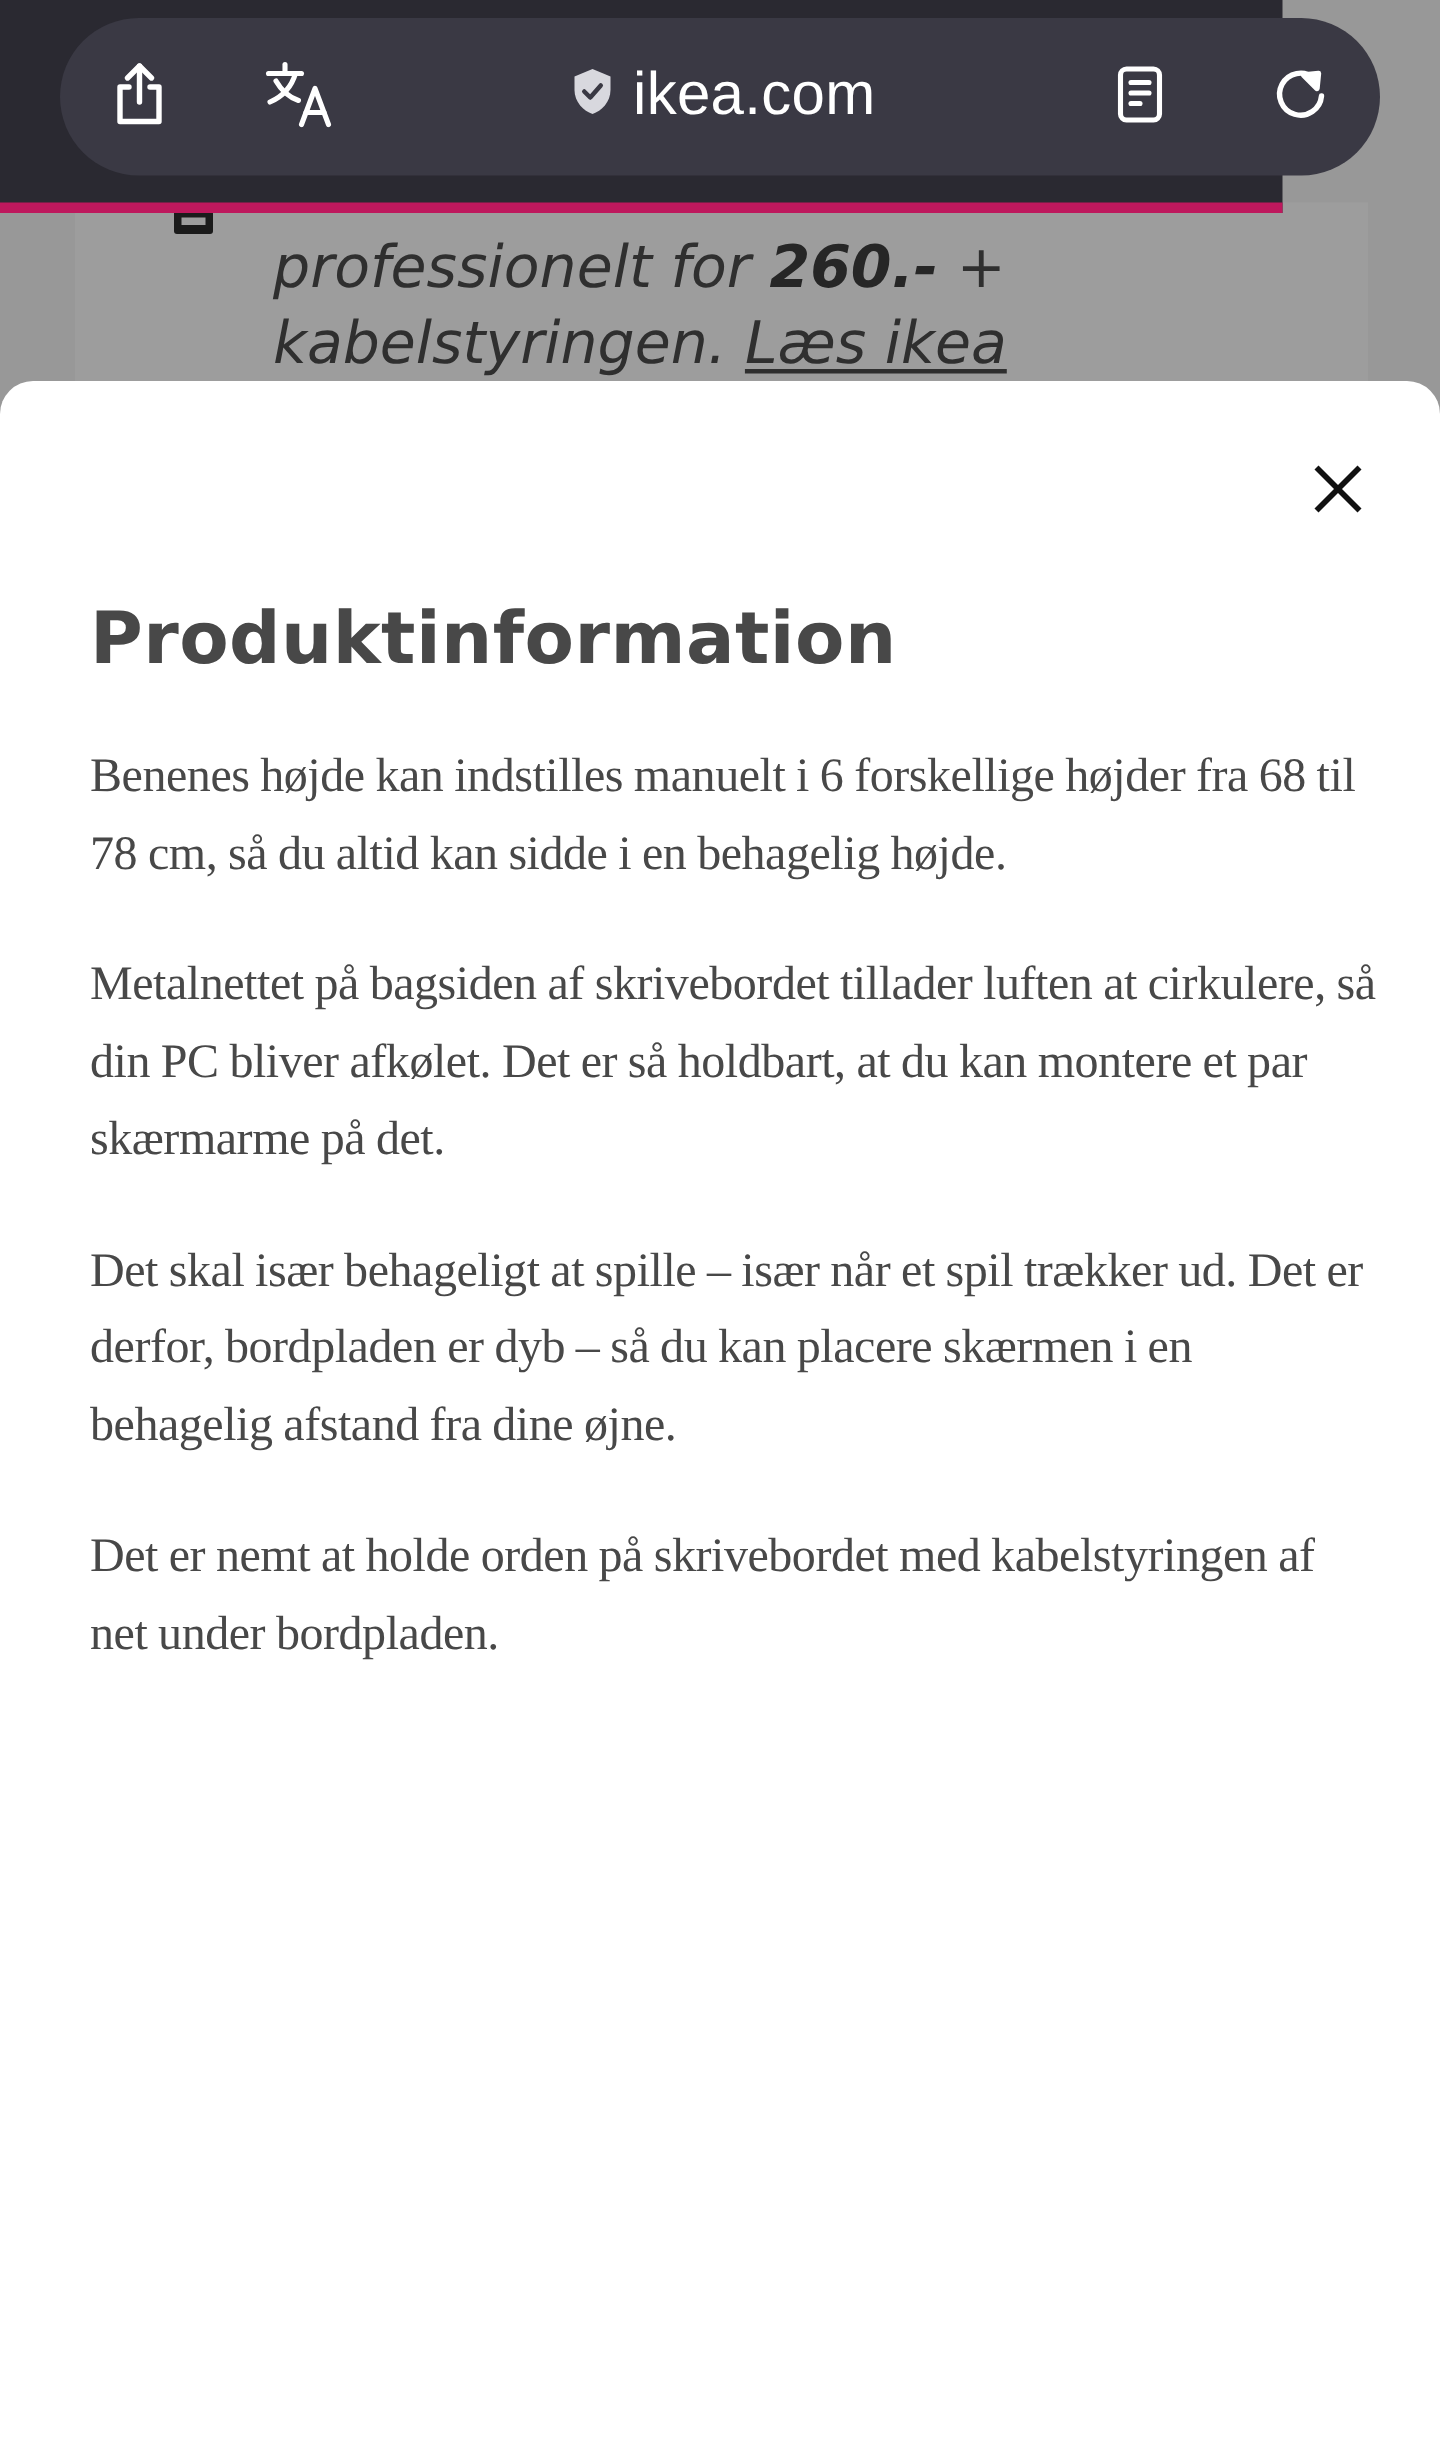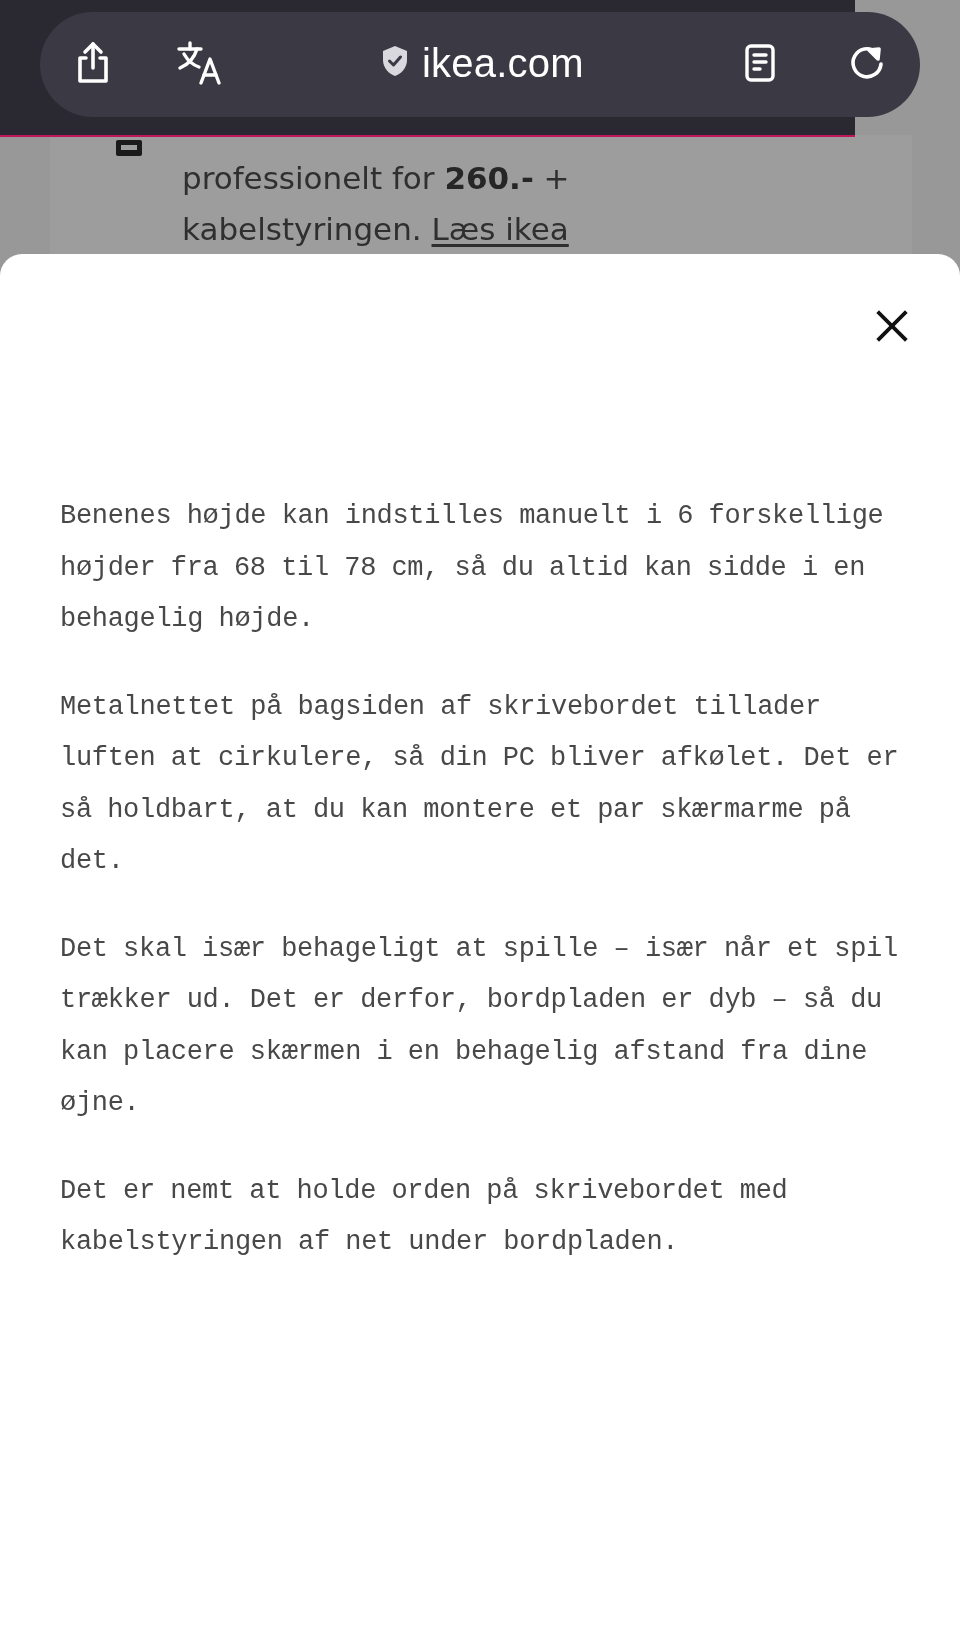--- a/index.html
+++ b/index.html
@@ -18,21 +18,21 @@
       overflow: hidden;
     }
     
     .browser-bar {
       position: absolute;
       left: 0; top: 0;
       width: 855px;
       height: 135px;
       background: #2a2931;
       z-index: 5;
-      border-bottom: 2px solid #be185d;
+      border-bottom: 7px solid #be185d;
     }
     .url-pill {
       position: absolute;
       left: 40px; top: 12px;
       width: 880px; height: 105px;
       border-radius: 53px;
       background: #3a3944;
     }
     .bar-icon {
       position: absolute;
@@ -87,23 +87,24 @@
       position: absolute;
       left: 5px; top: 5px;
       width: 16px; height: 5px;
       background: #9d9d9d;
     }
     .bg-card-text {
       position: absolute;
       left: 132px; top: 18px;
       width: 700px;
       font-family: "DejaVu Sans", sans-serif;
-      font-size: 31px;
+      font-size: 39px;
       line-height: 51px;
       color: #2f2f2f;
+      font-style: italic;
     }
     .bg-card-text b { font-weight: bold; color: #262626; }
     .bg-card-text .link { text-decoration: underline; text-underline-offset: 4px; cursor: pointer; }
 
     
     .sheet {
       position: absolute;
       left: 0; top: 254px;
       width: 960px; height: 1400px;
       background: #ffffff;
@@ -128,22 +129,22 @@
       color: #484848;
       letter-spacing: 0.3px;
     }
     .sheet-body {
       position: absolute;
       left: 60px; top: 237px;
       width: 860px;
     }
     .sheet-body p {
       margin: 0 0 36px 0;
-      font-family: Liberation Mono, monospace;
-      font-size: 27px;
+      font-family: Liberation Serif, serif;
+      font-size: 32px;
       line-height: 51.5px;
       color: #484848;
       letter-spacing: -0.3px;
       word-spacing: -0.5px;
     }
   </style>
 </head>
 <body>
 
 <div class="viewport">
@@ -218,20 +219,21 @@
   <div class="sheet">
     <div class="close-btn" aria-label="Luk">
       <span>
         <svg width="34" height="34" viewBox="0 0 34 34" stroke="#111111" stroke-width="3.8" stroke-linecap="square">
           <path d="M4 4 L30 30"></path>
           <path d="M30 4 L4 30"></path>
         </svg>
       </span>
     </div>
 
+    <h2 class="sheet-title">Produktinformation</h2>
 
     <div class="sheet-body">
       <p>Benenes højde kan indstilles manuelt i 6 forskellige højder fra 68 til 78 cm, så du altid kan sidde i en behagelig højde.</p>
       <p>Metalnettet på bagsiden af skrivebordet tillader luften at cirkulere, så din PC bliver afkølet. Det er så holdbart, at du kan montere et par skærmarme på det.</p>
       <p>Det skal især behageligt at spille – især når et spil trækker ud. Det er derfor, bordpladen er dyb – så du kan placere skærmen i en behagelig afstand fra dine øjne.</p>
       <p>Det er nemt at holde orden på skrivebordet med kabelstyringen af net under bordpladen.</p>
     </div>
   </div>
 
 </div>

